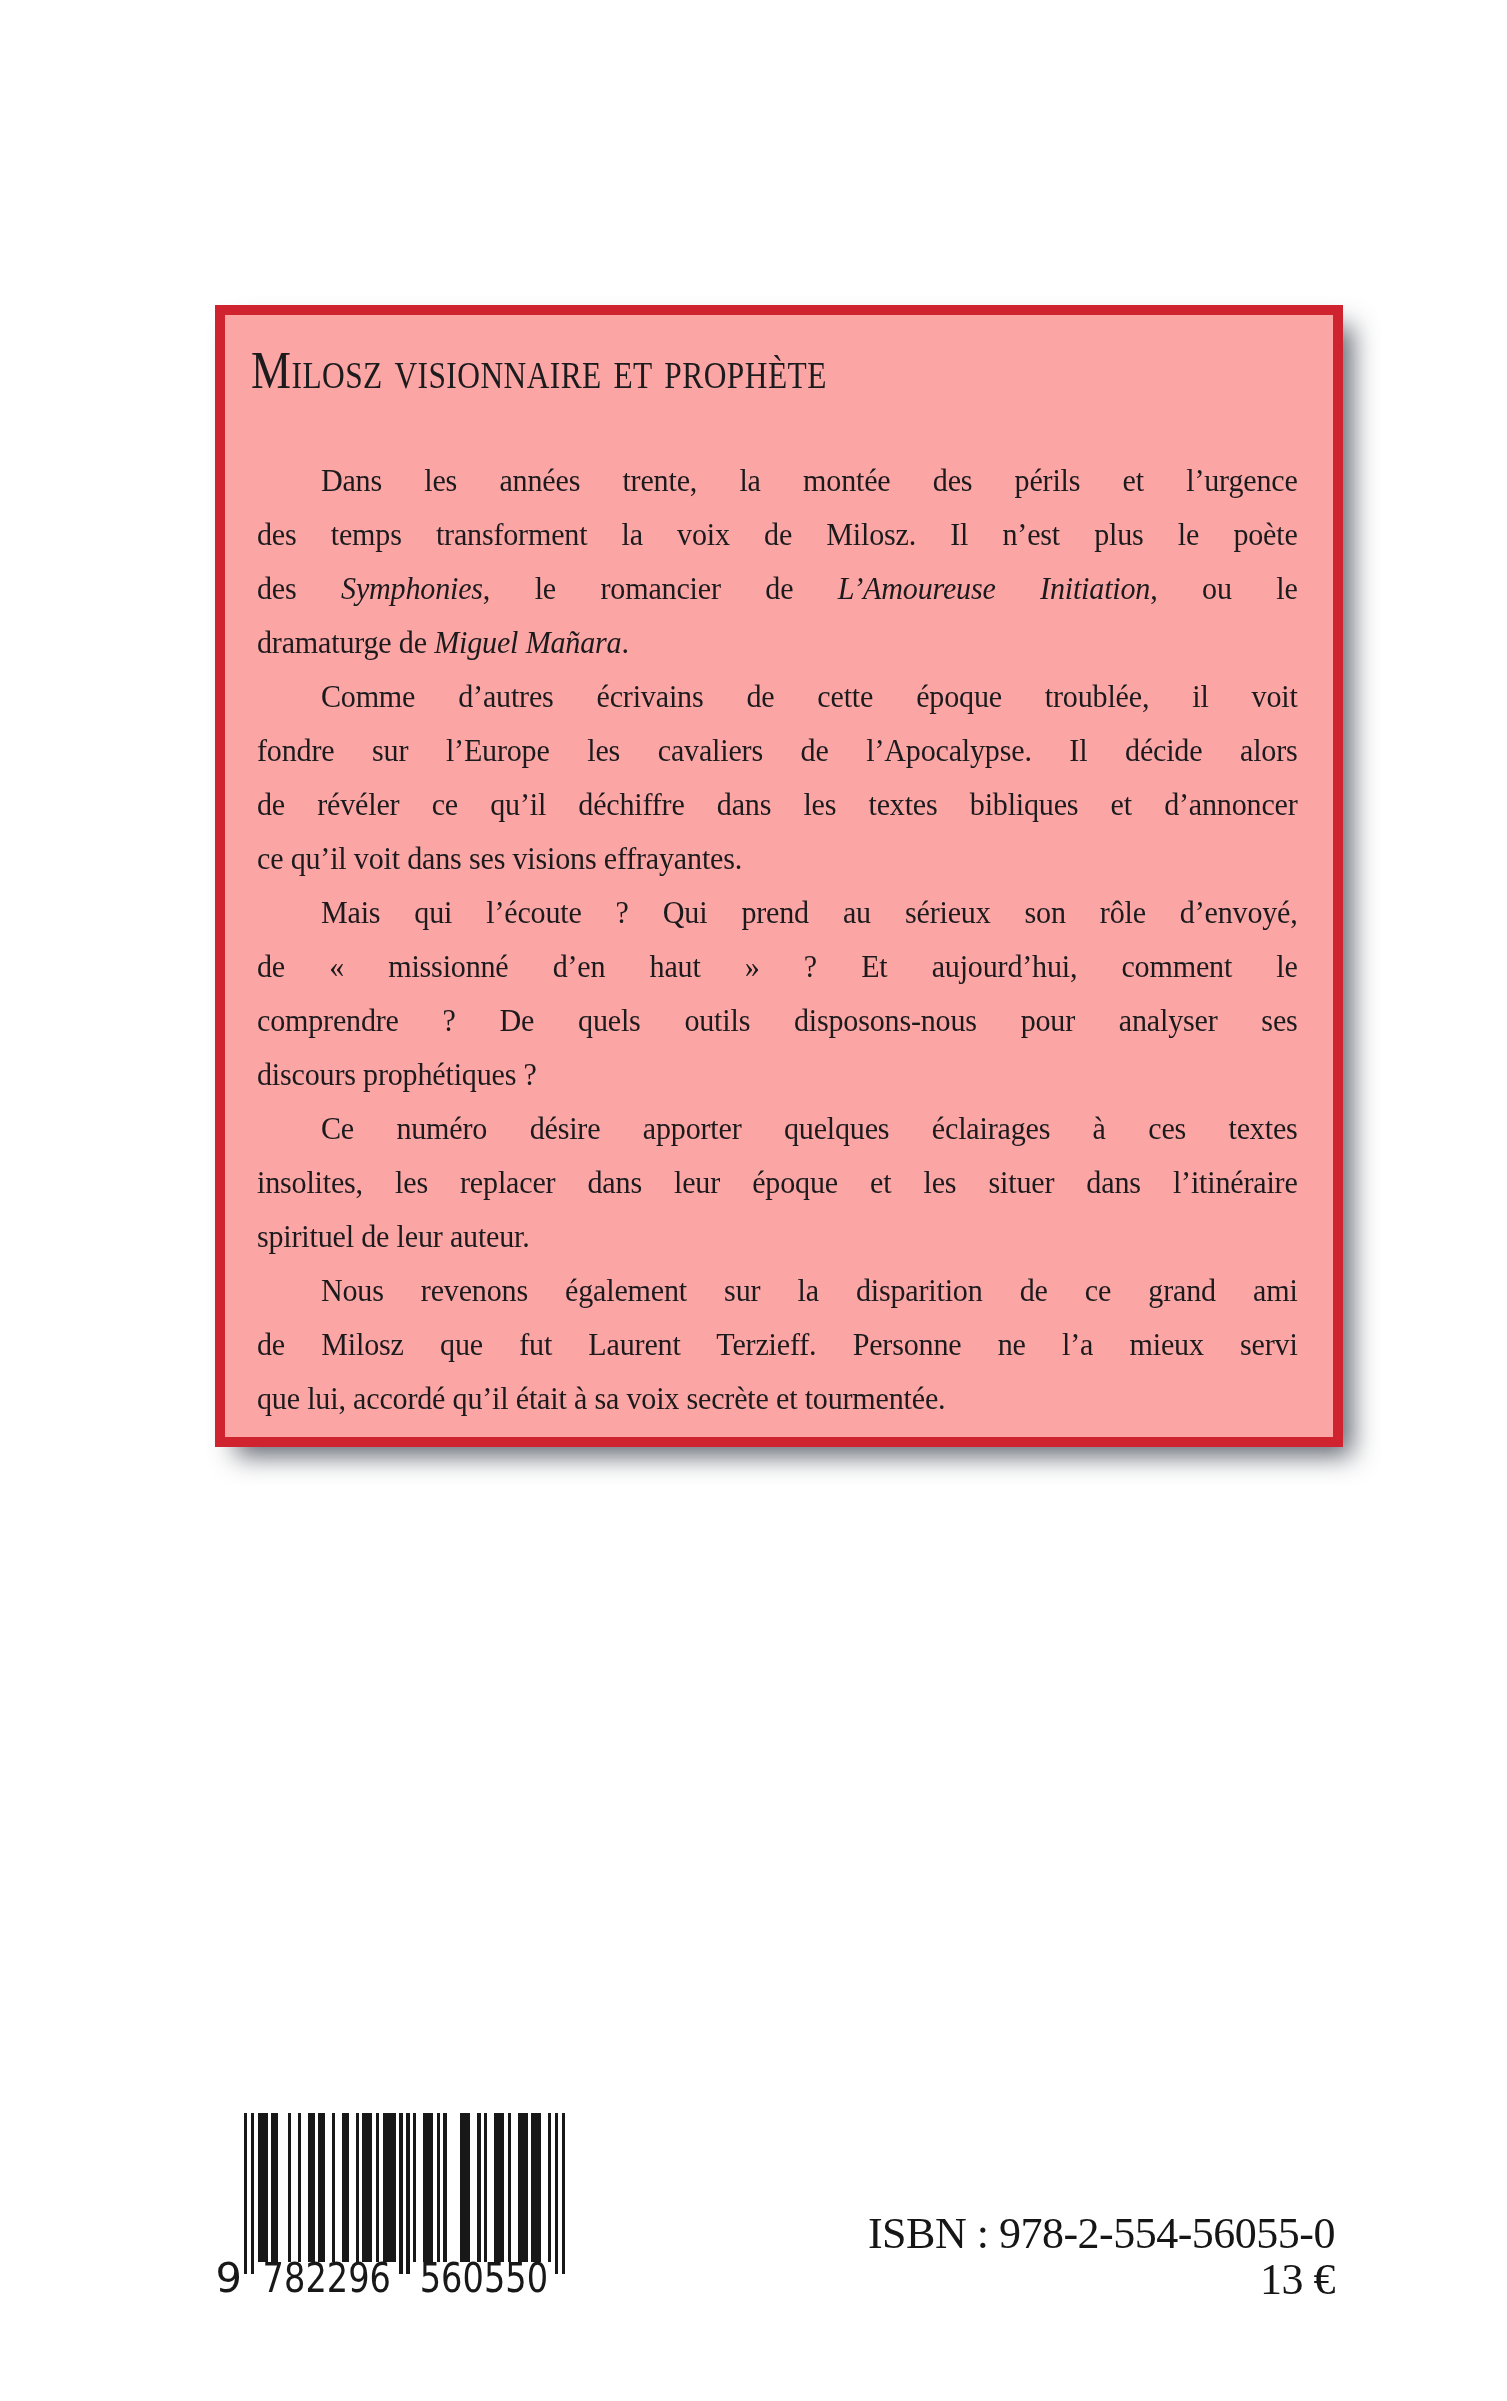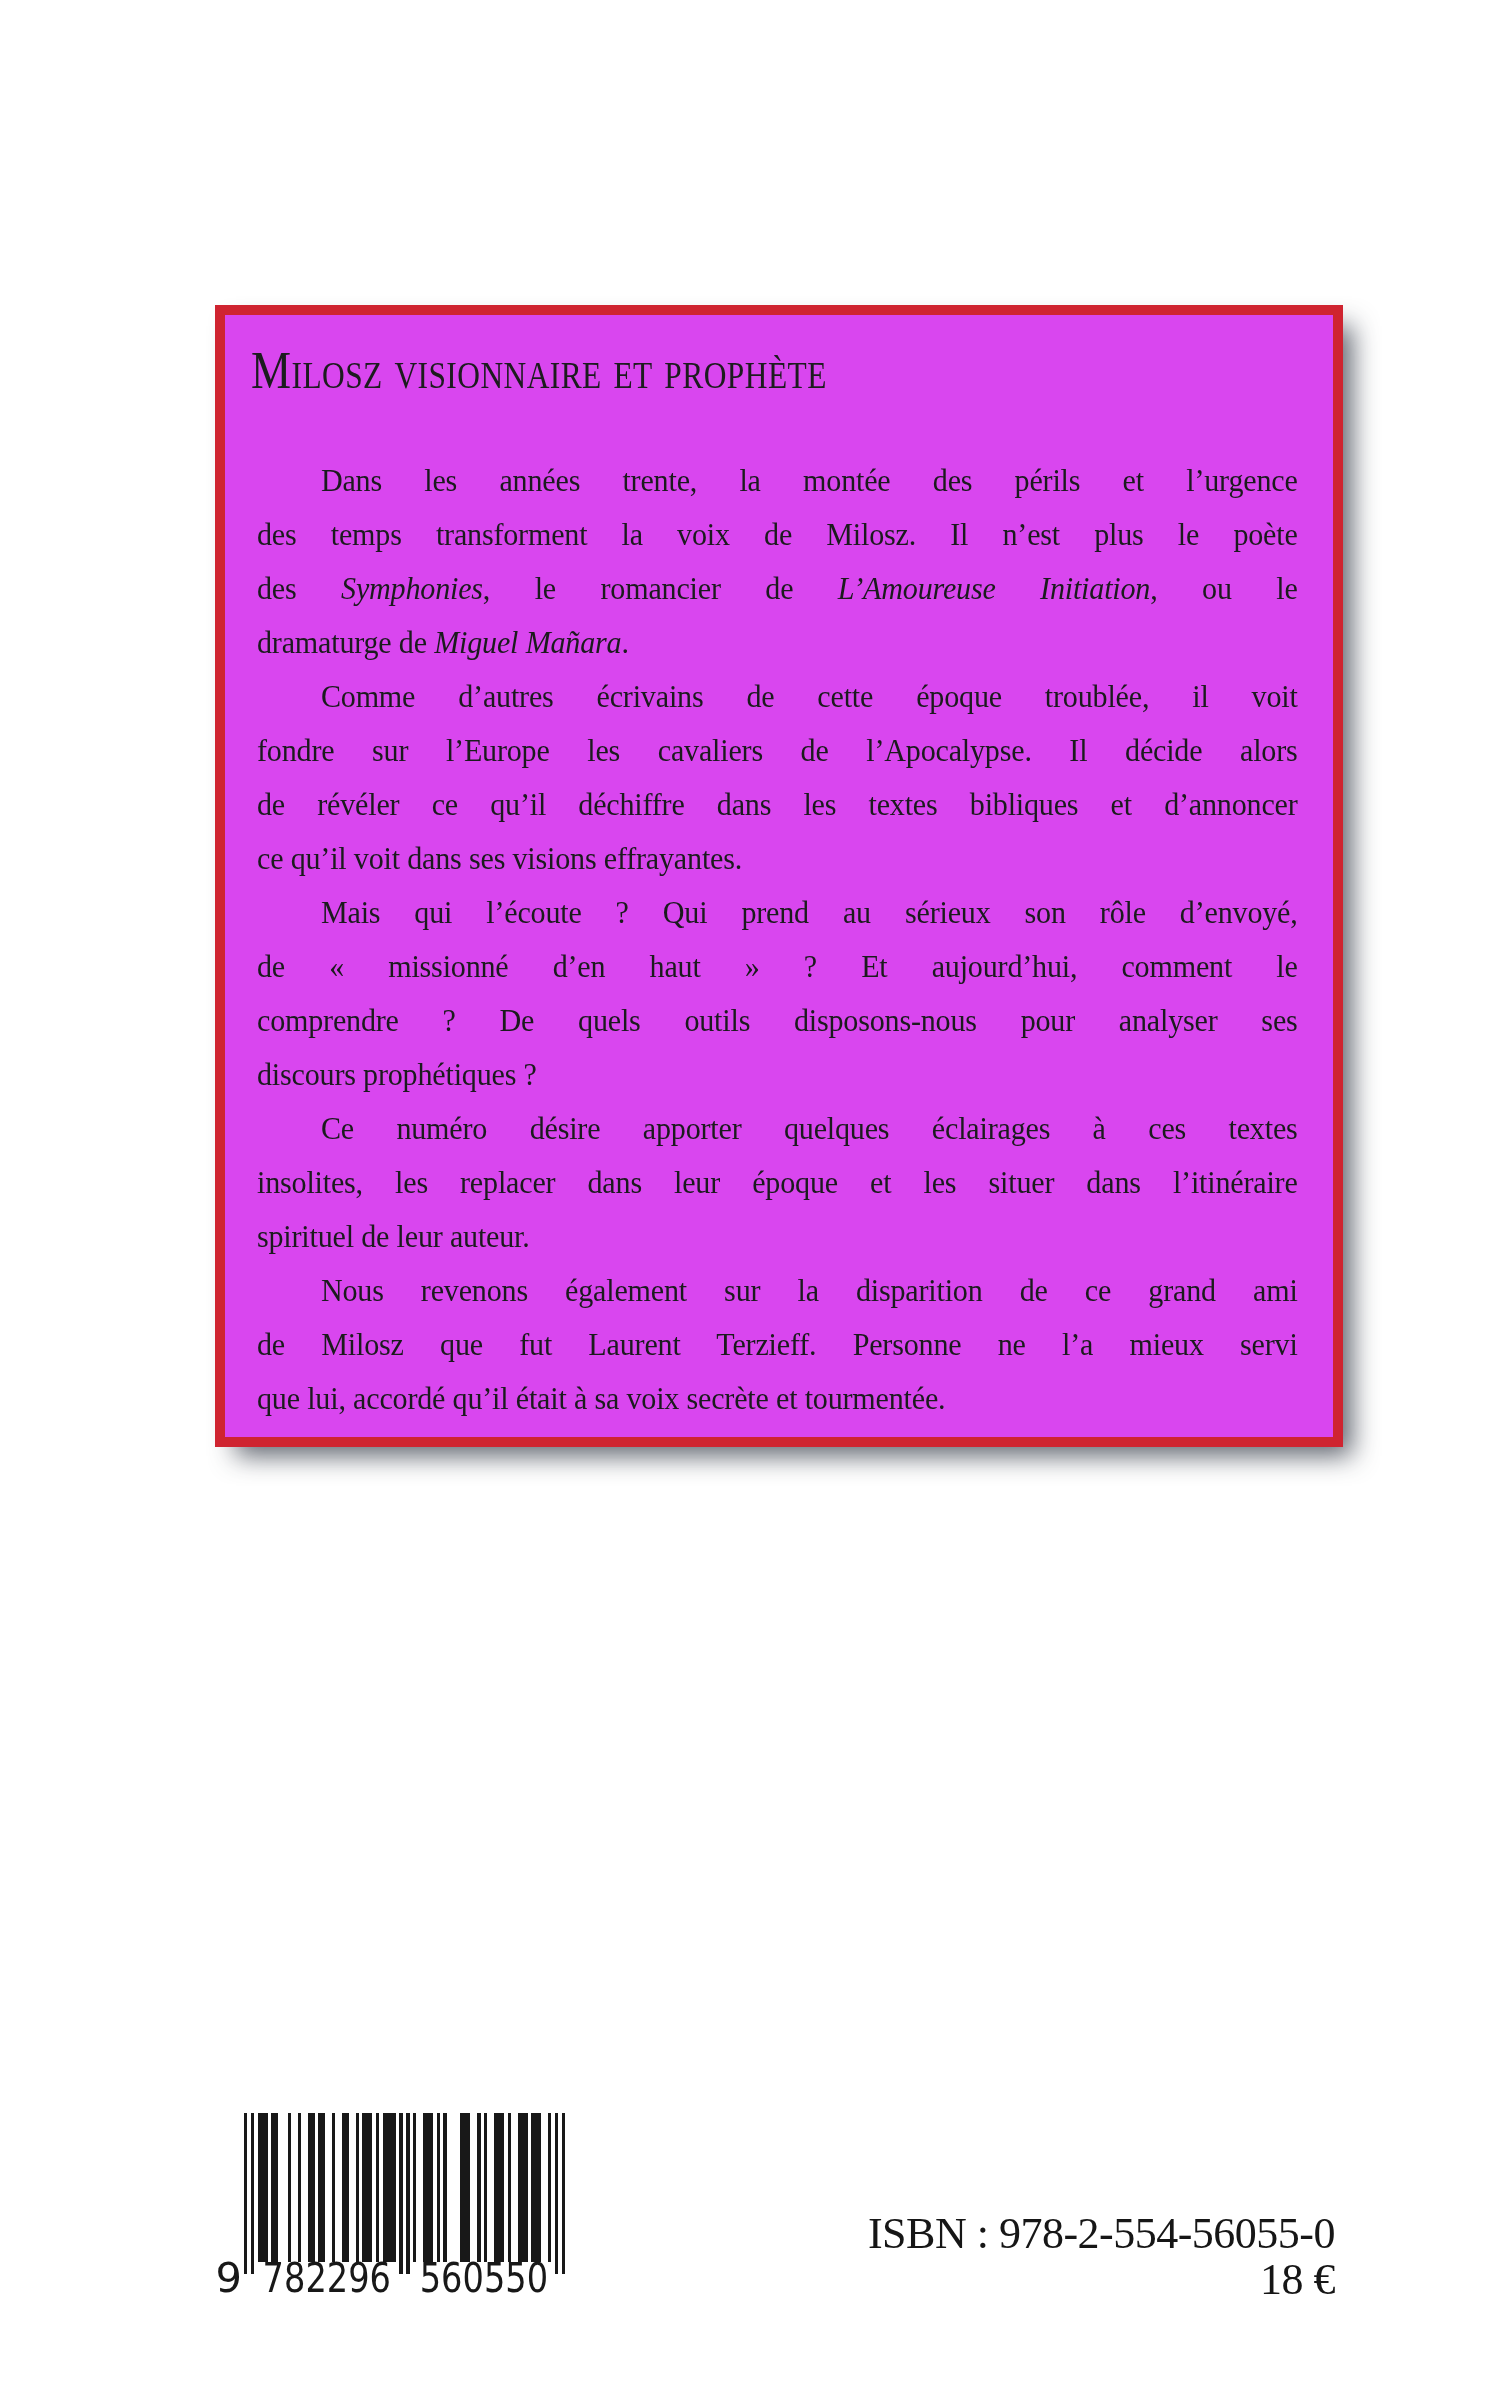--- a/index.html
+++ b/index.html
@@ -10,21 +10,21 @@
     color:#1b1b1d;
     position:relative;
     overflow:hidden;
   }
   
   .cover-box{
     position:absolute;
     left:215px; top:305px;
     width:1108px; height:1122px;
     border:10.4px solid #cf2430;
-    background:#d946ef;
+    background:#fca5a5;
     box-shadow:15px 15px 24.6px -5.7px rgba(78,83,94,0.9);
     text-decoration:underline;
   }
   .cover-title{
     position:absolute;
     left:25.6px; top:27.4px;
     font-size:53px;
     line-height:57px;
     font-variant:small-caps;
     letter-spacing:0.5px;
@@ -150,15 +150,15 @@
       <rect x="92" y="0" width="1" height="47.5" fill="#181818"></rect>
       <rect x="94" y="0" width="1" height="47.5" fill="#181818"></rect>
       <text x="-4.5" y="53" text-anchor="middle" font-family="&quot;DejaVu Sans&quot;, sans-serif" font-size="12.3" fill="#181818">9</text>
       <text x="24.5" y="53" text-anchor="middle" font-family="&quot;DejaVu Sans&quot;, sans-serif" font-size="12.3" fill="#181818" textLength="38" lengthAdjust="spacingAndGlyphs">782296</text>
       <text x="71" y="53" text-anchor="middle" font-family="&quot;DejaVu Sans&quot;, sans-serif" font-size="12.3" fill="#181818" textLength="38" lengthAdjust="spacingAndGlyphs">560550</text>
     </svg>
 </div>
 
 <div class="isbn-block">
   <div>ISBN : 978-2-554-56055-0</div>
-  <div>18 €</div>
+  <div>13 €</div>
 </div>
 
 
 </body></html>

